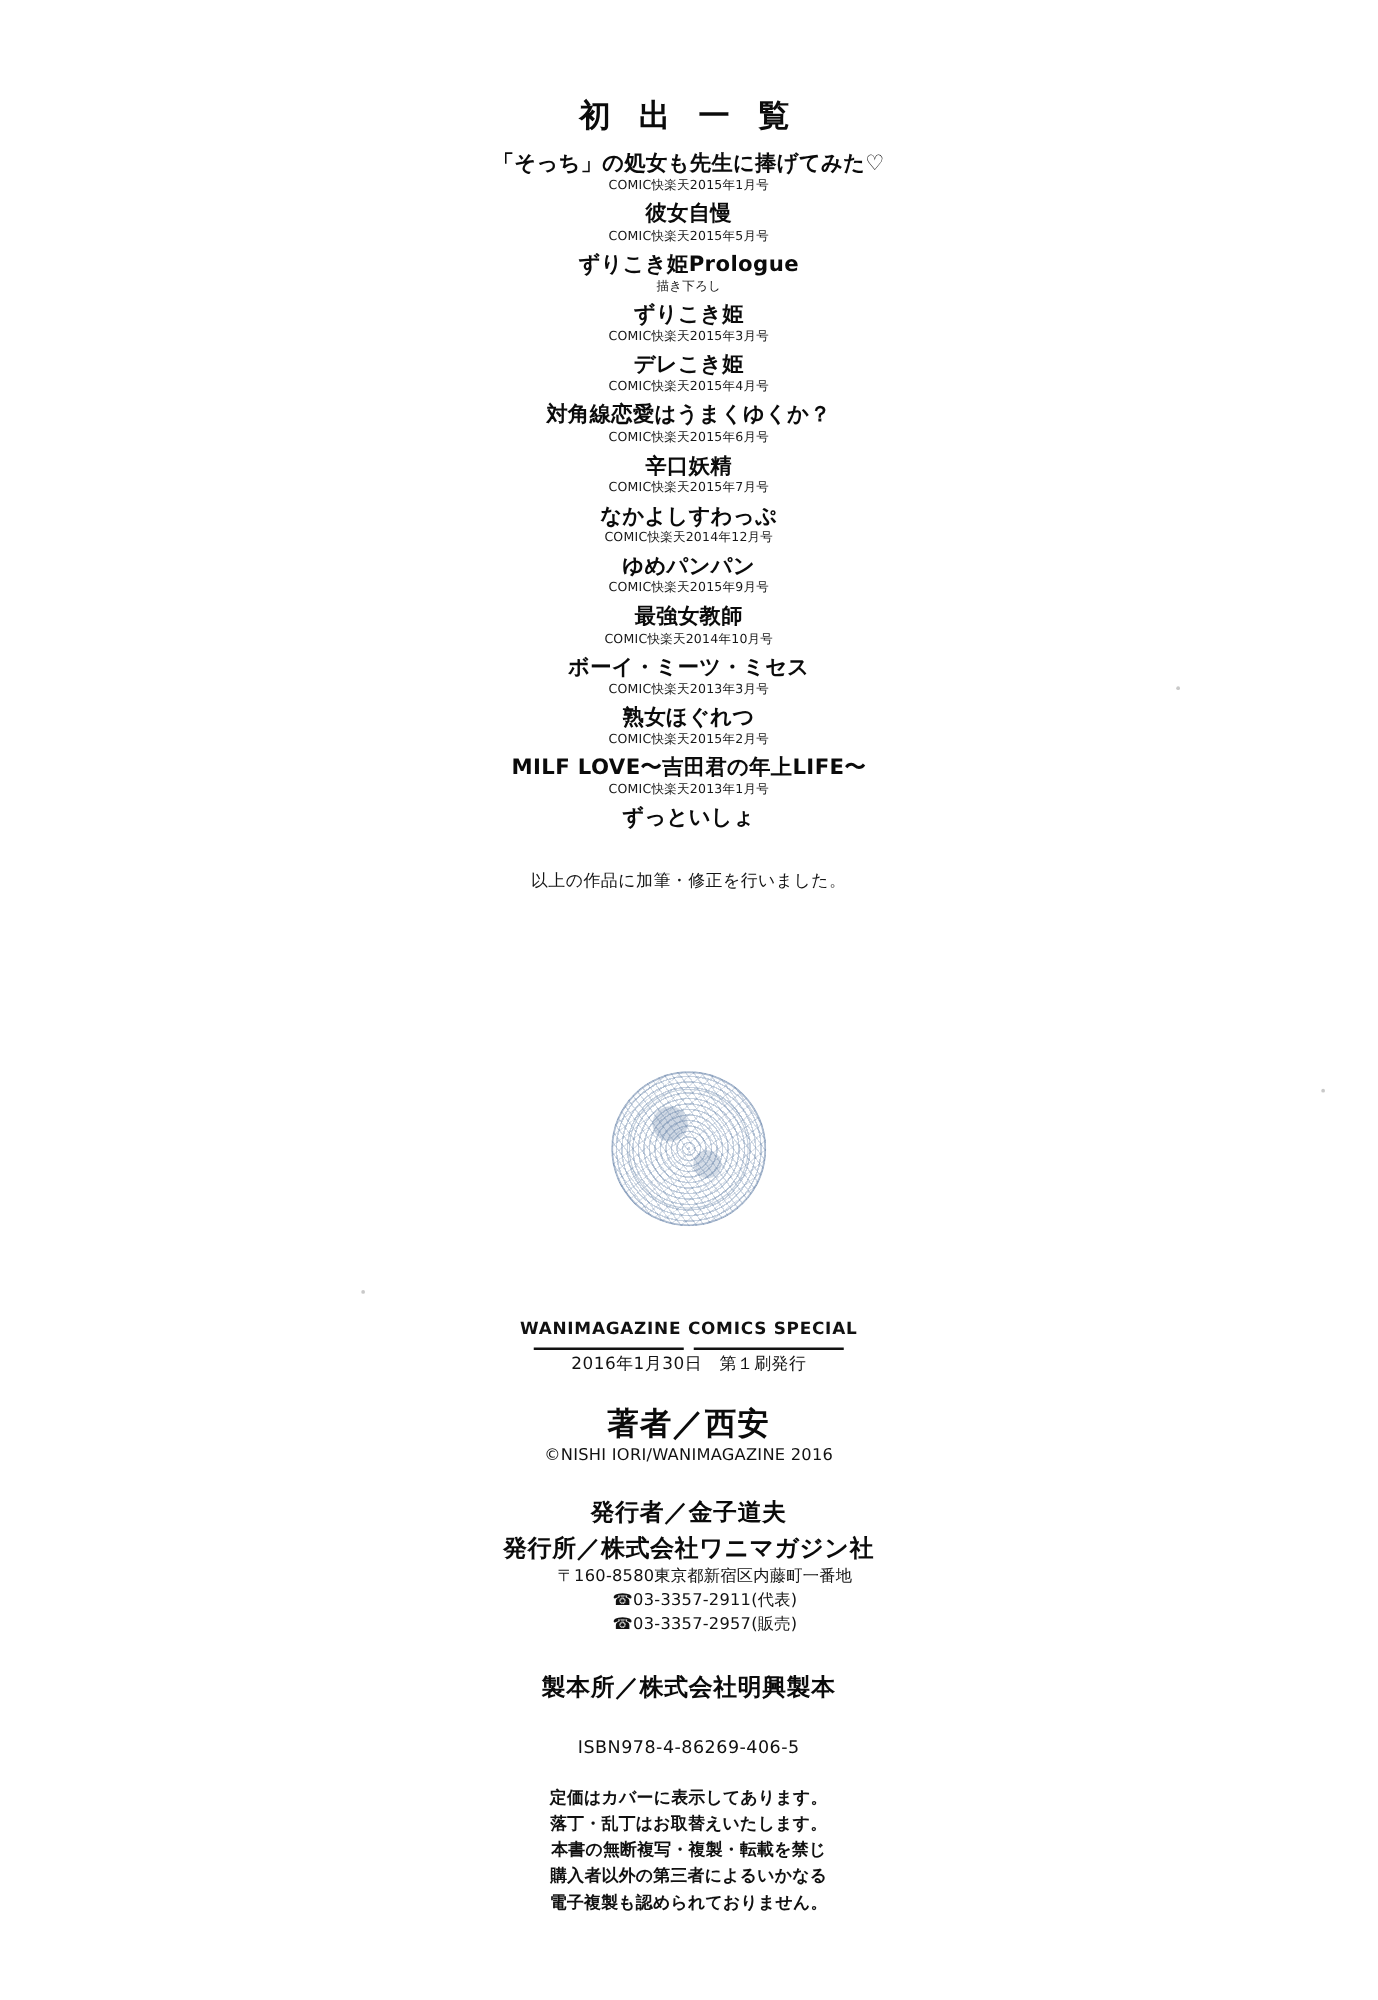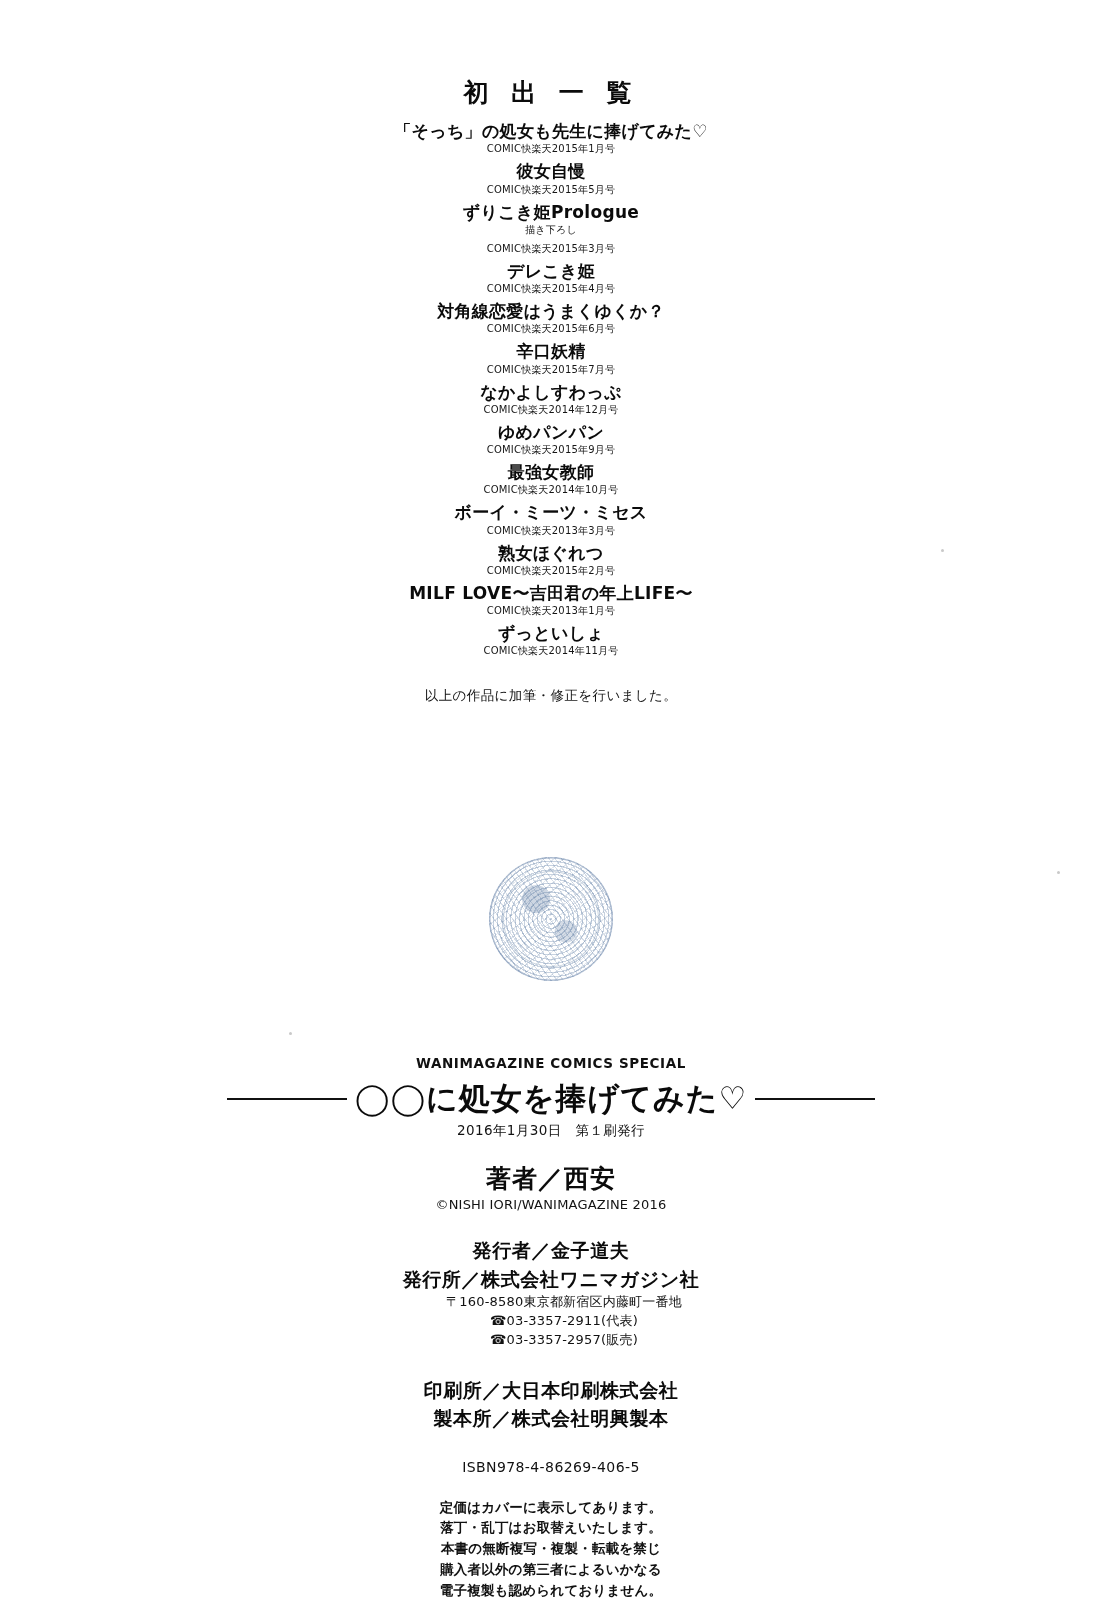--- a/index.html
+++ b/index.html
@@ -208,20 +208,21 @@
     </div>
     <div class="entry">
       <div class="entry-title">彼女自慢</div>
       <div class="entry-source">COMIC快楽天2015年5月号</div>
     </div>
     <div class="entry">
       <div class="entry-title">ずりこき姫Prologue</div>
       <div class="entry-source">描き下ろし</div>
     </div>
     <div class="entry">
+      <div class="entry-title">ずりこき姫</div>
       <div class="entry-source">COMIC快楽天2015年3月号</div>
     </div>
     <div class="entry">
       <div class="entry-title">デレこき姫</div>
       <div class="entry-source">COMIC快楽天2015年4月号</div>
     </div>
     <div class="entry">
       <div class="entry-title">対角線恋愛はうまくゆくか？</div>
       <div class="entry-source">COMIC快楽天2015年6月号</div>
     </div>
@@ -248,51 +249,48 @@
     <div class="entry">
       <div class="entry-title">熟女ほぐれつ</div>
       <div class="entry-source">COMIC快楽天2015年2月号</div>
     </div>
     <div class="entry">
       <div class="entry-title">MILF LOVE〜吉田君の年上LIFE〜</div>
       <div class="entry-source">COMIC快楽天2013年1月号</div>
     </div>
     <div class="entry">
       <div class="entry-title">ずっといしょ</div>
-      <div class="entry-source">COMIC快楽天2014年11月号</div>
     </div>
 
     <div class="note">以上の作品に加筆・修正を行いました。</div>
   </section>
 
   <div class="seal-wrap">
     <div class="seal"></div>
   </div>
 
   <section class="imprint">
     <div class="imprint-series">WANIMAGAZINE COMICS SPECIAL</div>
 
     <div class="book-title-row">
       <span class="rule"></span>
-      <span class="book-title">◯◯に処女を捧げてみた♡</span>
       <span class="rule"></span>
     </div>
     <div class="pubdate">2016年1月30日　第１刷発行</div>
 
     <div class="author-name">著者／西安</div>
     <div class="copyright-line">©NISHI IORI/WANIMAGAZINE 2016</div>
 
     <div class="pub-line-big">発行者／金子道夫</div>
     <div class="pub-line-big">発行所／株式会社ワニマガジン社</div>
     <div class="pub-line-small">〒160-8580東京都新宿区内藤町一番地</div>
     <div class="pub-line-small">☎03-3357-2911(代表)</div>
     <div class="pub-line-small">☎03-3357-2957(販売)</div>
 
     <div class="gap-26"></div>
-    <div class="pub-line-big">印刷所／大日本印刷株式会社</div>
     <div class="pub-line-big">製本所／株式会社明興製本</div>
 
     <div class="gap-26"></div>
     <div class="isbn">ISBN978-4-86269-406-5</div>
 
     <div class="gap-22"></div>
     <div class="legal">
       <div>定価はカバーに表示してあります。</div>
       <div>落丁・乱丁はお取替えいたします。</div>
       <div>本書の無断複写・複製・転載を禁じ</div>

